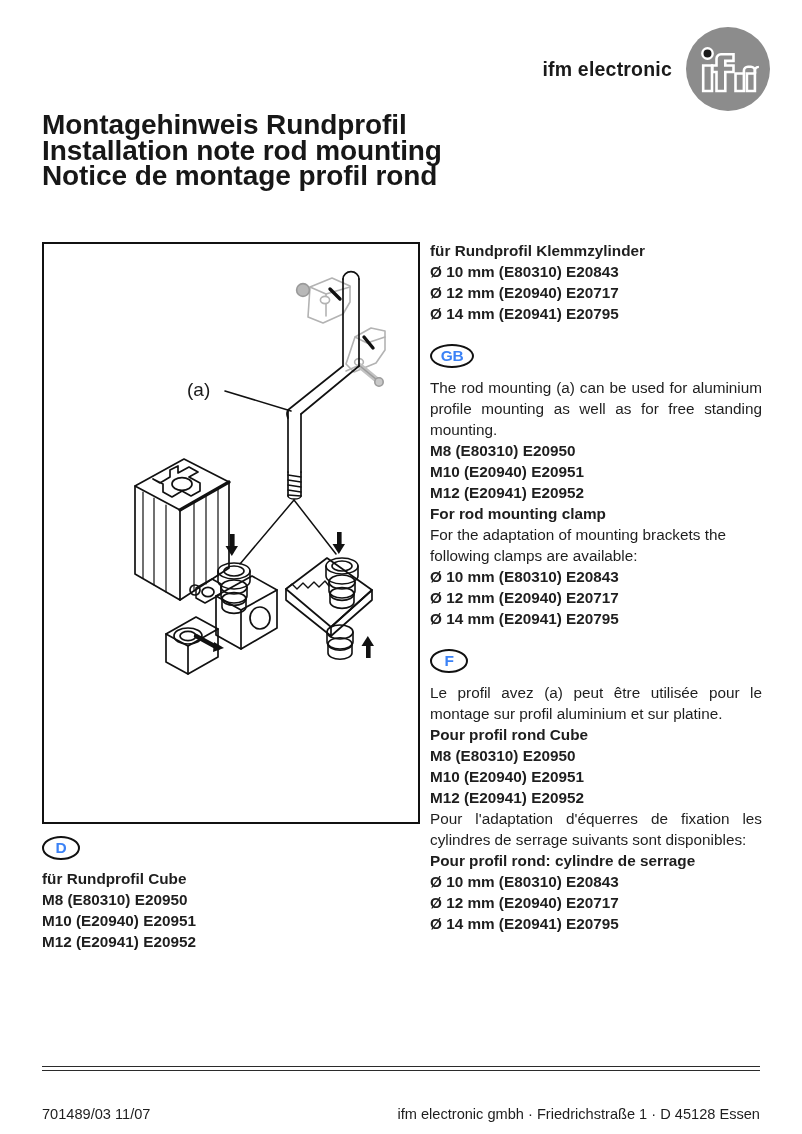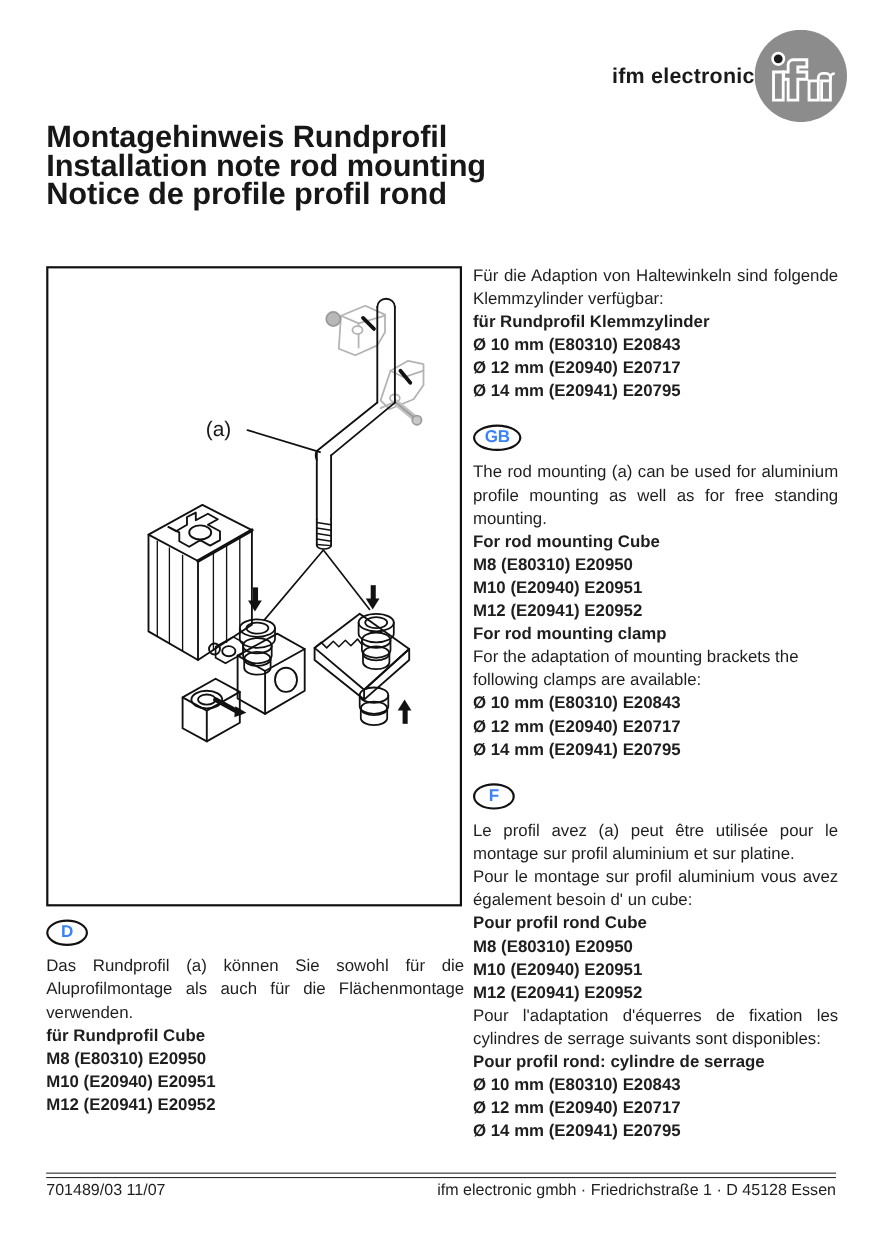--- a/index.html
+++ b/index.html
@@ -20,20 +20,21 @@
     inset: 0;
   }
 
   
   .brand {
     position: absolute;
     right: 32px;
     top: 27px;
     display: flex;
     align-items: center;
+    gap: 14px;
   }
   .brand-word {
     font-size: 19.5px;
     font-weight: bold;
     letter-spacing: .2px;
     color: #1a1a1a;
     white-space: nowrap;
   }
   .brand-mark {
     width: 84px;
@@ -146,20 +147,21 @@
     width: 718px;
     display: flex;
     align-items: flex-end;
     font-size: 14.6px;
     color: #1e1e1e;
   }
   .footer-left { white-space: nowrap; }
   .footer-right {
     margin-left: auto;
     white-space: nowrap;
+    margin-top: 32px;
   }
 </style>
 </head>
 <body>
 
 <div class="page">
 
   <div class="brand">
     <span class="brand-word">ifm electronic</span>
     <span class="brand-mark">
@@ -178,21 +180,21 @@
           <path d="M60.9 46.5 h8.0 v17.5 h-8.0 z"></path>
           <path d="M68.9 46.5 v-2.8 a4 4 0 0 1 4 -4 h-0.2"></path>
         </g>
       </svg>
     </span>
   </div>
 
   <div class="titles">
     <div class="t">Montagehinweis Rundprofil</div>
     <div class="t">Installation note rod mounting</div>
-    <div class="t">Notice de profile profil rond</div>
+    <div class="t">Notice de montage profil rond</div>
   </div>
 
   <div class="col-left">
 
     <div class="figure-frame">
       <svg width="378" height="582" viewBox="0 0 378 582" aria-hidden="true">
         <g fill="none" stroke="#111" stroke-width="1.7" stroke-linejoin="round" stroke-linecap="round">
 
           <g stroke="#b3b3b3" stroke-width="1.6" fill="#fff">
 
@@ -384,62 +386,58 @@
           <rect x="130" y="588" width="5" height="15"></rect>
         </g>
 
         <text x="143" y="152" font-family="Liberation Sans, sans-serif" font-size="19" fill="#1a1a1a">(a)</text>
       </svg>
     </div>
 
     <div class="left-text">
       <div class="badge">D</div>
       <div style="height:8px"></div>
-      <div class="para justify">Das Rundprofil (a) können Sie sowohl für die Aluprofilmontage als auch für die Flächenmontage verwenden.</div>
       <div class="para nowrap">für Rundprofil        Cube</div>
       <div class="para nowrap">M8   (E80310)        E20950</div>
       <div class="para nowrap">M10 (E20940)  E20951</div>
       <div class="para nowrap">M12 (E20941)  E20952</div>
     </div>
   </div>
 
   <div class="col-right">
 
     <div>
-      <div class="para justify">Für die Adaption von Haltewinkeln sind folgende Klemmzylinder verfügbar:</div>
       <div class="para nowrap">für Rundprofil        Klemmzylinder</div>
       <div class="para nowrap">Ø 10 mm (E80310)  E20843</div>
       <div class="para nowrap">Ø 12 mm (E20940)  E20717</div>
       <div class="para nowrap">Ø 14 mm (E20941)  E20795</div>
     </div>
 
     <div class="spacer-20"></div>
 
     <div>
       <div class="badge wide">GB</div>
       <div style="height:9px"></div>
       <div class="para justify">The rod mounting (a) can be used for aluminium profile mounting as well as for free standing mounting.</div>
-      <div class="para nowrap">For rod mounting     Cube</div>
       <div class="para nowrap">M8  (E80310)  E20950</div>
       <div class="para nowrap">M10 (E20940)  E20951</div>
       <div class="para nowrap">M12 (E20941)  E20952</div>
       <div class="para nowrap">For rod mounting  clamp</div>
       <div class="para">For the adaptation of mounting brackets the following clamps are available:</div>
       <div class="para nowrap">Ø 10 mm (E80310)  E20843</div>
       <div class="para nowrap">Ø 12 mm (E20940)  E20717</div>
       <div class="para nowrap">Ø 14 mm (E20941)  E20795</div>
     </div>
 
     <div class="spacer-20"></div>
 
     <div>
       <div class="badge">F</div>
       <div style="height:9px"></div>
       <div class="para justify">Le profil avez (a) peut être utilisée pour le montage sur profil aluminium et sur platine.</div>
-      <div class="para justify">Pour le montage sur profil aluminium vous avez également besoin d' un cube:</div>
       <div class="para nowrap">Pour profil rond   Cube</div>
       <div class="para nowrap">M8  (E80310)  E20950</div>
       <div class="para nowrap">M10 (E20940)  E20951</div>
       <div class="para nowrap">M12 (E20941)  E20952</div>
       <div class="para justify">Pour l'adaptation d'équerres de fixation les cylindres de serrage suivants sont disponibles:</div>
       <div class="para nowrap">Pour profil rond:  cylindre de serrage</div>
       <div class="para nowrap">Ø 10 mm (E80310)  E20843</div>
       <div class="para nowrap">Ø 12 mm (E20940)  E20717</div>
       <div class="para nowrap">Ø 14 mm (E20941)  E20795</div>
     </div>

